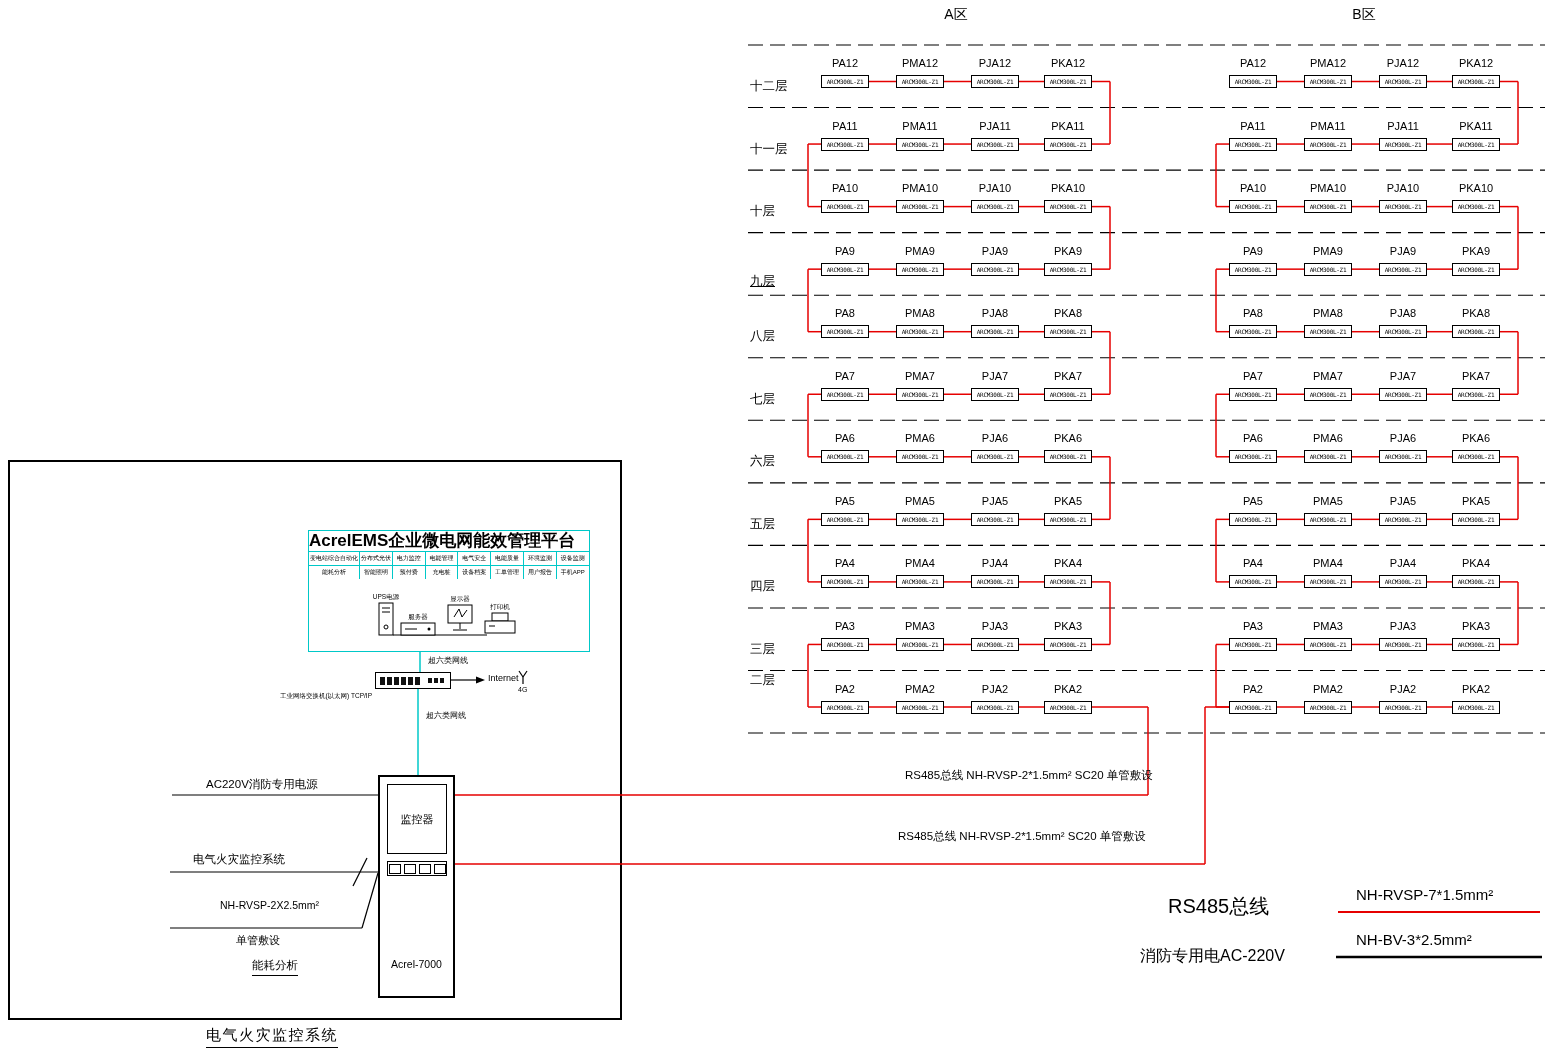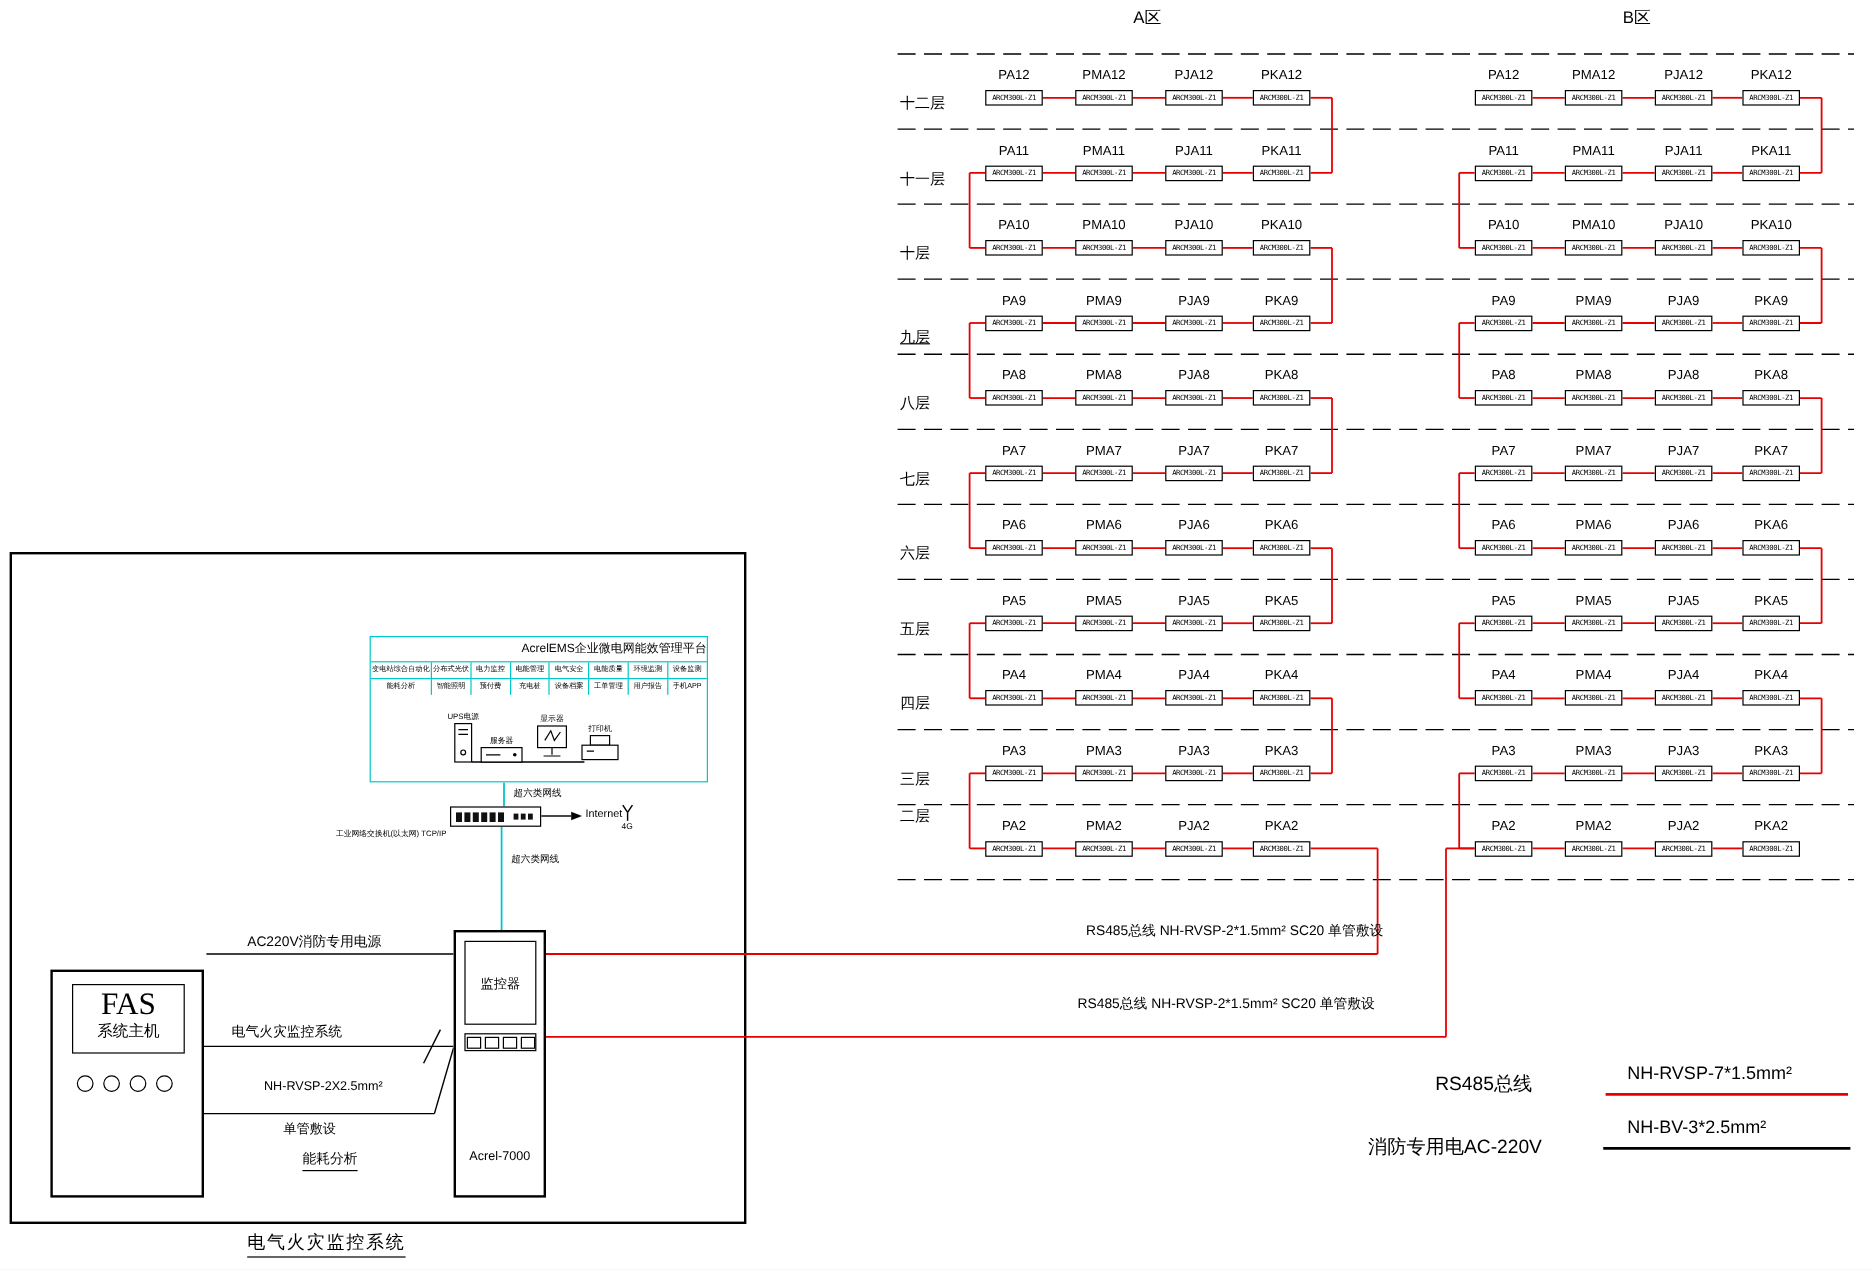--- a/index.html
+++ b/index.html
@@ -194,35 +194,23 @@
         <line x1="418" y1="689" x2="418" y2="775" class="wc"></line>
         <line x1="1338" y1="912" x2="1540" y2="912" class="wr2"></line>
         <line x1="1336" y1="957" x2="1542" y2="957" class="wk2"></line>
       </g>
   </svg>
 
   <div class="box" style="left:8px;top:460px;width:614px;height:560px;border-width:2px;background:transparent"></div>
 
   <div class="t u" style="left:206px;top:1026px;font-size:15px;letter-spacing:1.5px;z-index:2">电气火灾监控系统</div>
 
-  <div class="box" style="left:42px;top:808px;width:128px;height:190px;border-width:2px;z-index:2">
-    <div class="box" style="left:16px;top:10px;width:94px;height:58px">
-      <div style="font-family:'Liberation Serif',serif;font-size:26px;text-align:center;margin-top:1px">FAS</div>
-      <div style="font-size:13px;text-align:center;margin-top:-2px">系统主机</div>
-    </div>
-    <div class="abs" style="left:20px;top:86px;display:flex;gap:8px">
-      <span class="circle"></span>
-      <span class="circle"></span>
-      <span class="circle"></span>
-      <span class="circle"></span>
-    </div>
-  </div>
 
   <div class="abs" style="left:308px;top:530px;width:282px;height:122px;border:1px solid #00c8c8;background:#fff;box-sizing:border-box;z-index:2">
-    <div style="font-size:10px;font-weight:normal;text-align:right;height:20px;line-height:20px;white-space:nowrap;overflow:hidden">AcrelEMS企业微电网能效管理平台</div>
+    <div style="font-size:17px;font-weight:bold;text-align:left;height:20px;line-height:20px;white-space:nowrap;overflow:hidden">AcrelEMS企业微电网能效管理平台</div>
     <div id="feat-grid">
         <div class="feat-row">
           <div class="feat-cell" style="width: 50px;">变电站综合自动化</div>
           <div class="feat-cell" style="width: 32.8px;">分布式光伏</div>
           <div class="feat-cell" style="width: 32.8px;">电力监控</div>
           <div class="feat-cell" style="width: 32.8px;">电能管理</div>
           <div class="feat-cell" style="width: 32.8px;">电气安全</div>
           <div class="feat-cell" style="width: 32.8px;">电能质量</div>
           <div class="feat-cell" style="width: 32.8px;">环境监测</div>
           <div class="feat-cell" style="width: 32.8px;">设备监测</div>
@@ -306,21 +294,21 @@
 
   <div class="t" style="left:206px;top:777px;font-size:11.5px;z-index:2">AC220V消防专用电源</div>
   <div class="t" style="left:193px;top:852px;font-size:11.5px;z-index:2">电气火灾监控系统</div>
   <div class="t" style="left:220px;top:899px;font-size:10.5px;z-index:2">NH-RVSP-2X2.5mm²</div>
   <div class="t" style="left:236px;top:933px;font-size:11px;z-index:2">单管敷设</div>
   <div class="t u" style="left:252px;top:958px;font-size:11.5px;z-index:2">能耗分析</div>
 
   <div class="t" style="left:905px;top:768px;font-size:11.5px;z-index:2">RS485总线 NH-RVSP-2*1.5mm² SC20 单管敷设</div>
   <div class="t" style="left:898px;top:829px;font-size:11.5px;z-index:2">RS485总线 NH-RVSP-2*1.5mm² SC20 单管敷设</div>
 
-  <div class="t" style="left:1196px;top:893px;font-size:16px;z-index:2">RS485总线</div>
+  <div class="t" style="left:1168px;top:893px;font-size:20px;z-index:2">RS485总线</div>
   <div class="t" style="left:1140px;top:946px;font-size:16px;z-index:2">消防专用电AC-220V</div>
   <div class="t" style="left:1356px;top:886px;font-size:15px;z-index:2">NH-RVSP-7*1.5mm²</div>
   <div class="t" style="left:1356px;top:931px;font-size:15px;z-index:2">NH-BV-3*2.5mm²</div>
 
   <div id="zones">
       <div class="floor-label" style="left: 750px; top: 78px;">十二层</div>
       <div class="floor-label" style="left: 750px; top: 140.55px;">十一层</div>
       <div class="floor-label" style="left: 750px; top: 203.1px;">十层</div>
       <div class="floor-label" style="left: 750px; top: 273px; text-decoration: underline;">九层</div>
       <div class="floor-label" style="left: 750px; top: 328.2px;">八层</div>

